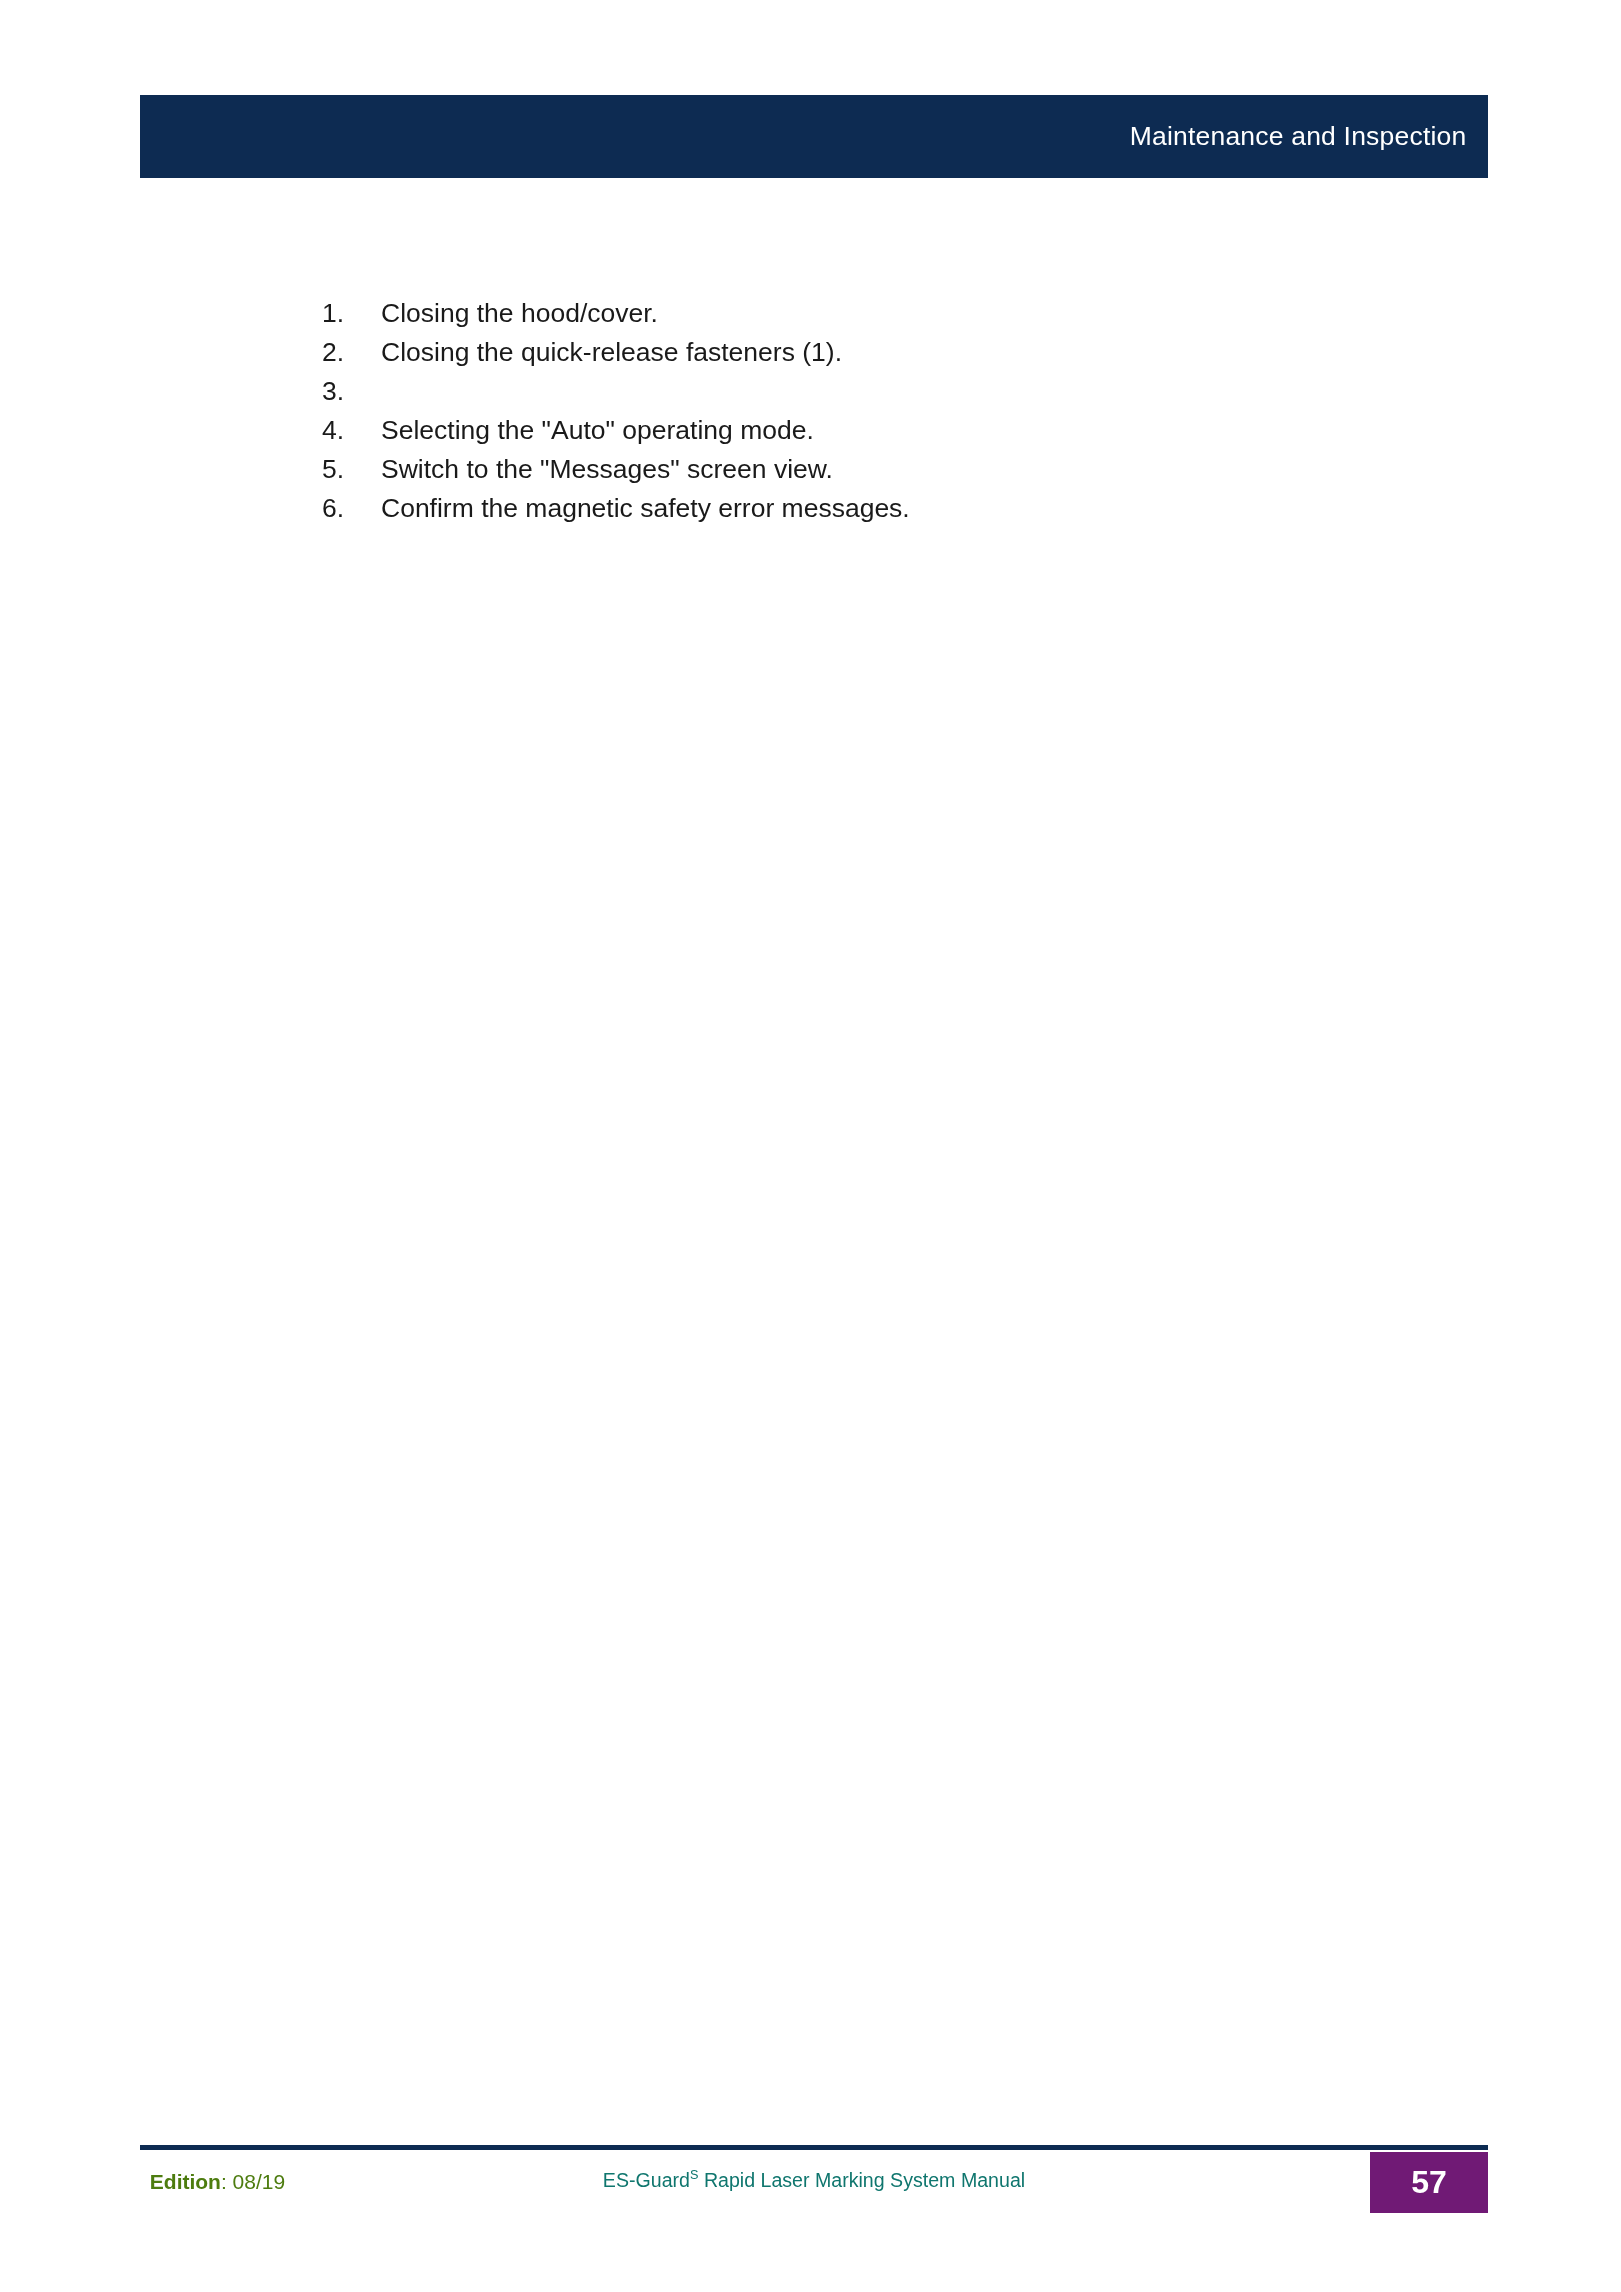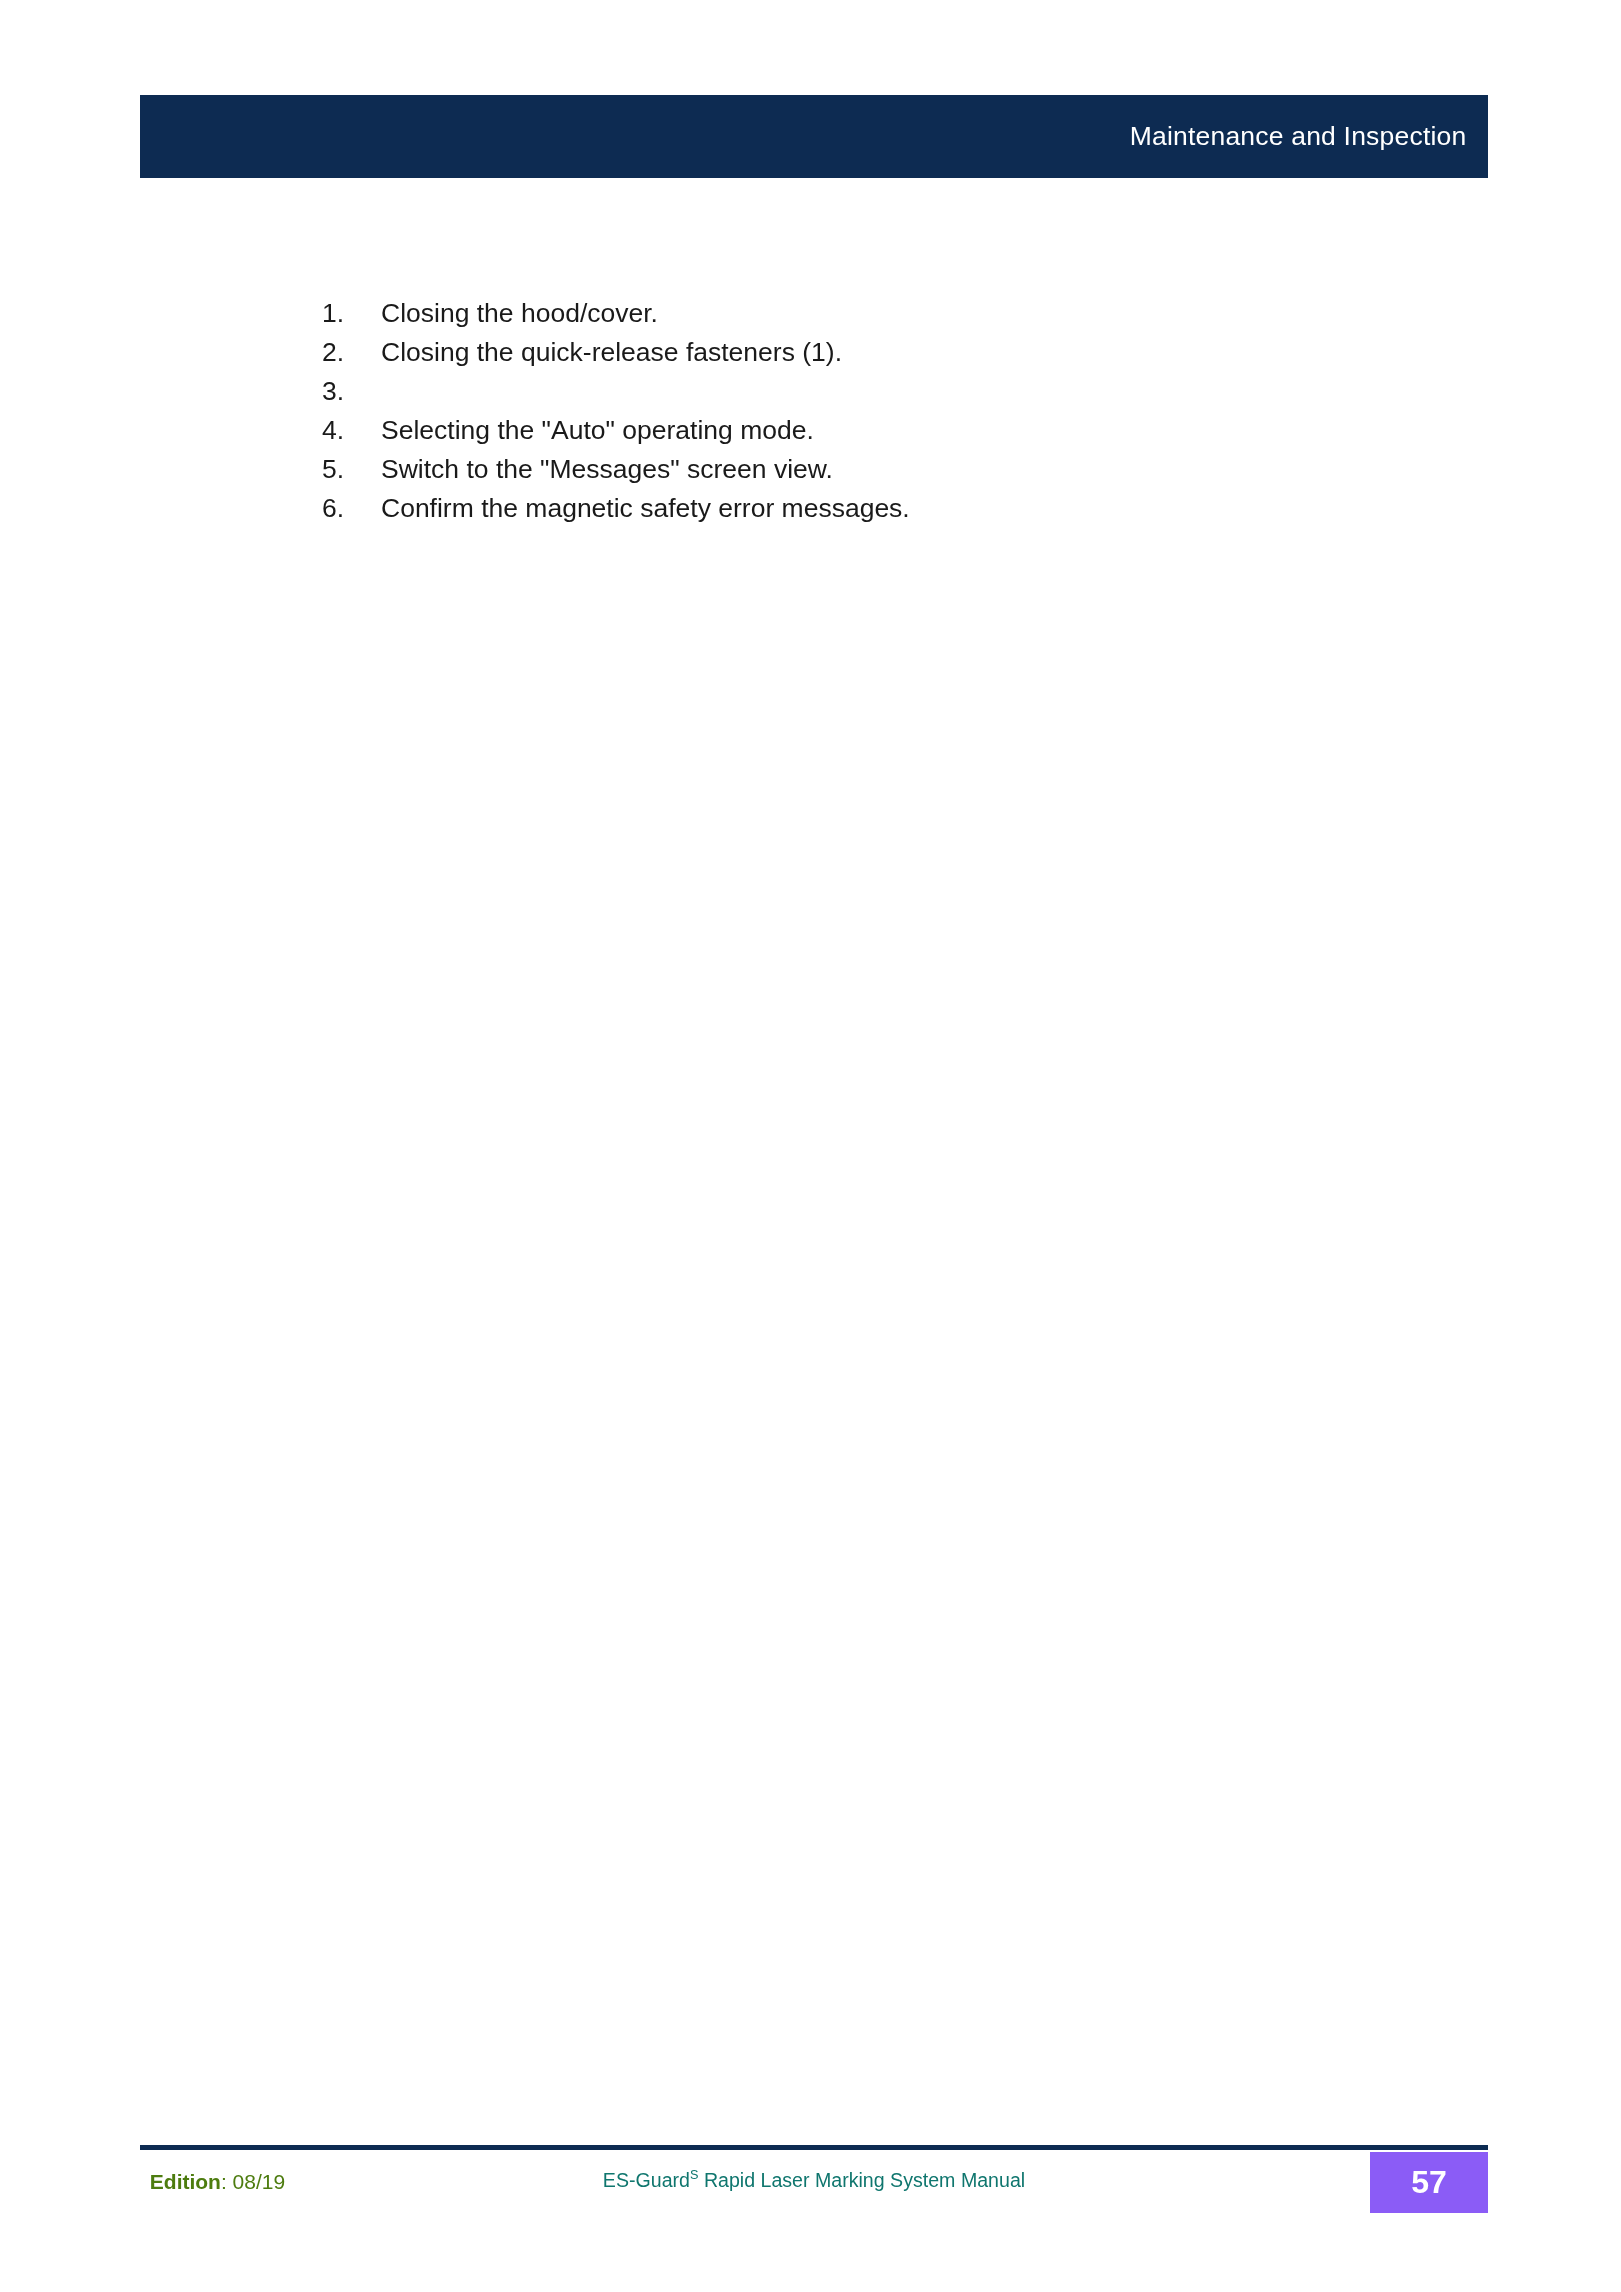--- a/index.html
+++ b/index.html
@@ -126,21 +126,21 @@
   .footer-center sup {
     font-size: 12.7px;
     vertical-align: super;
   }
   .page-box {
     position: absolute;
     right: 0;
     top: 0;
     width: 118px;
     height: 61px;
-    background: #8b5cf6;
+    background: #701a75;
     color: #ffffff;
     display: flex;
     align-items: center;
     justify-content: center;
     font-size: 32px;
     font-weight: bold;
   }
 </style>
 </head>
 <body>

